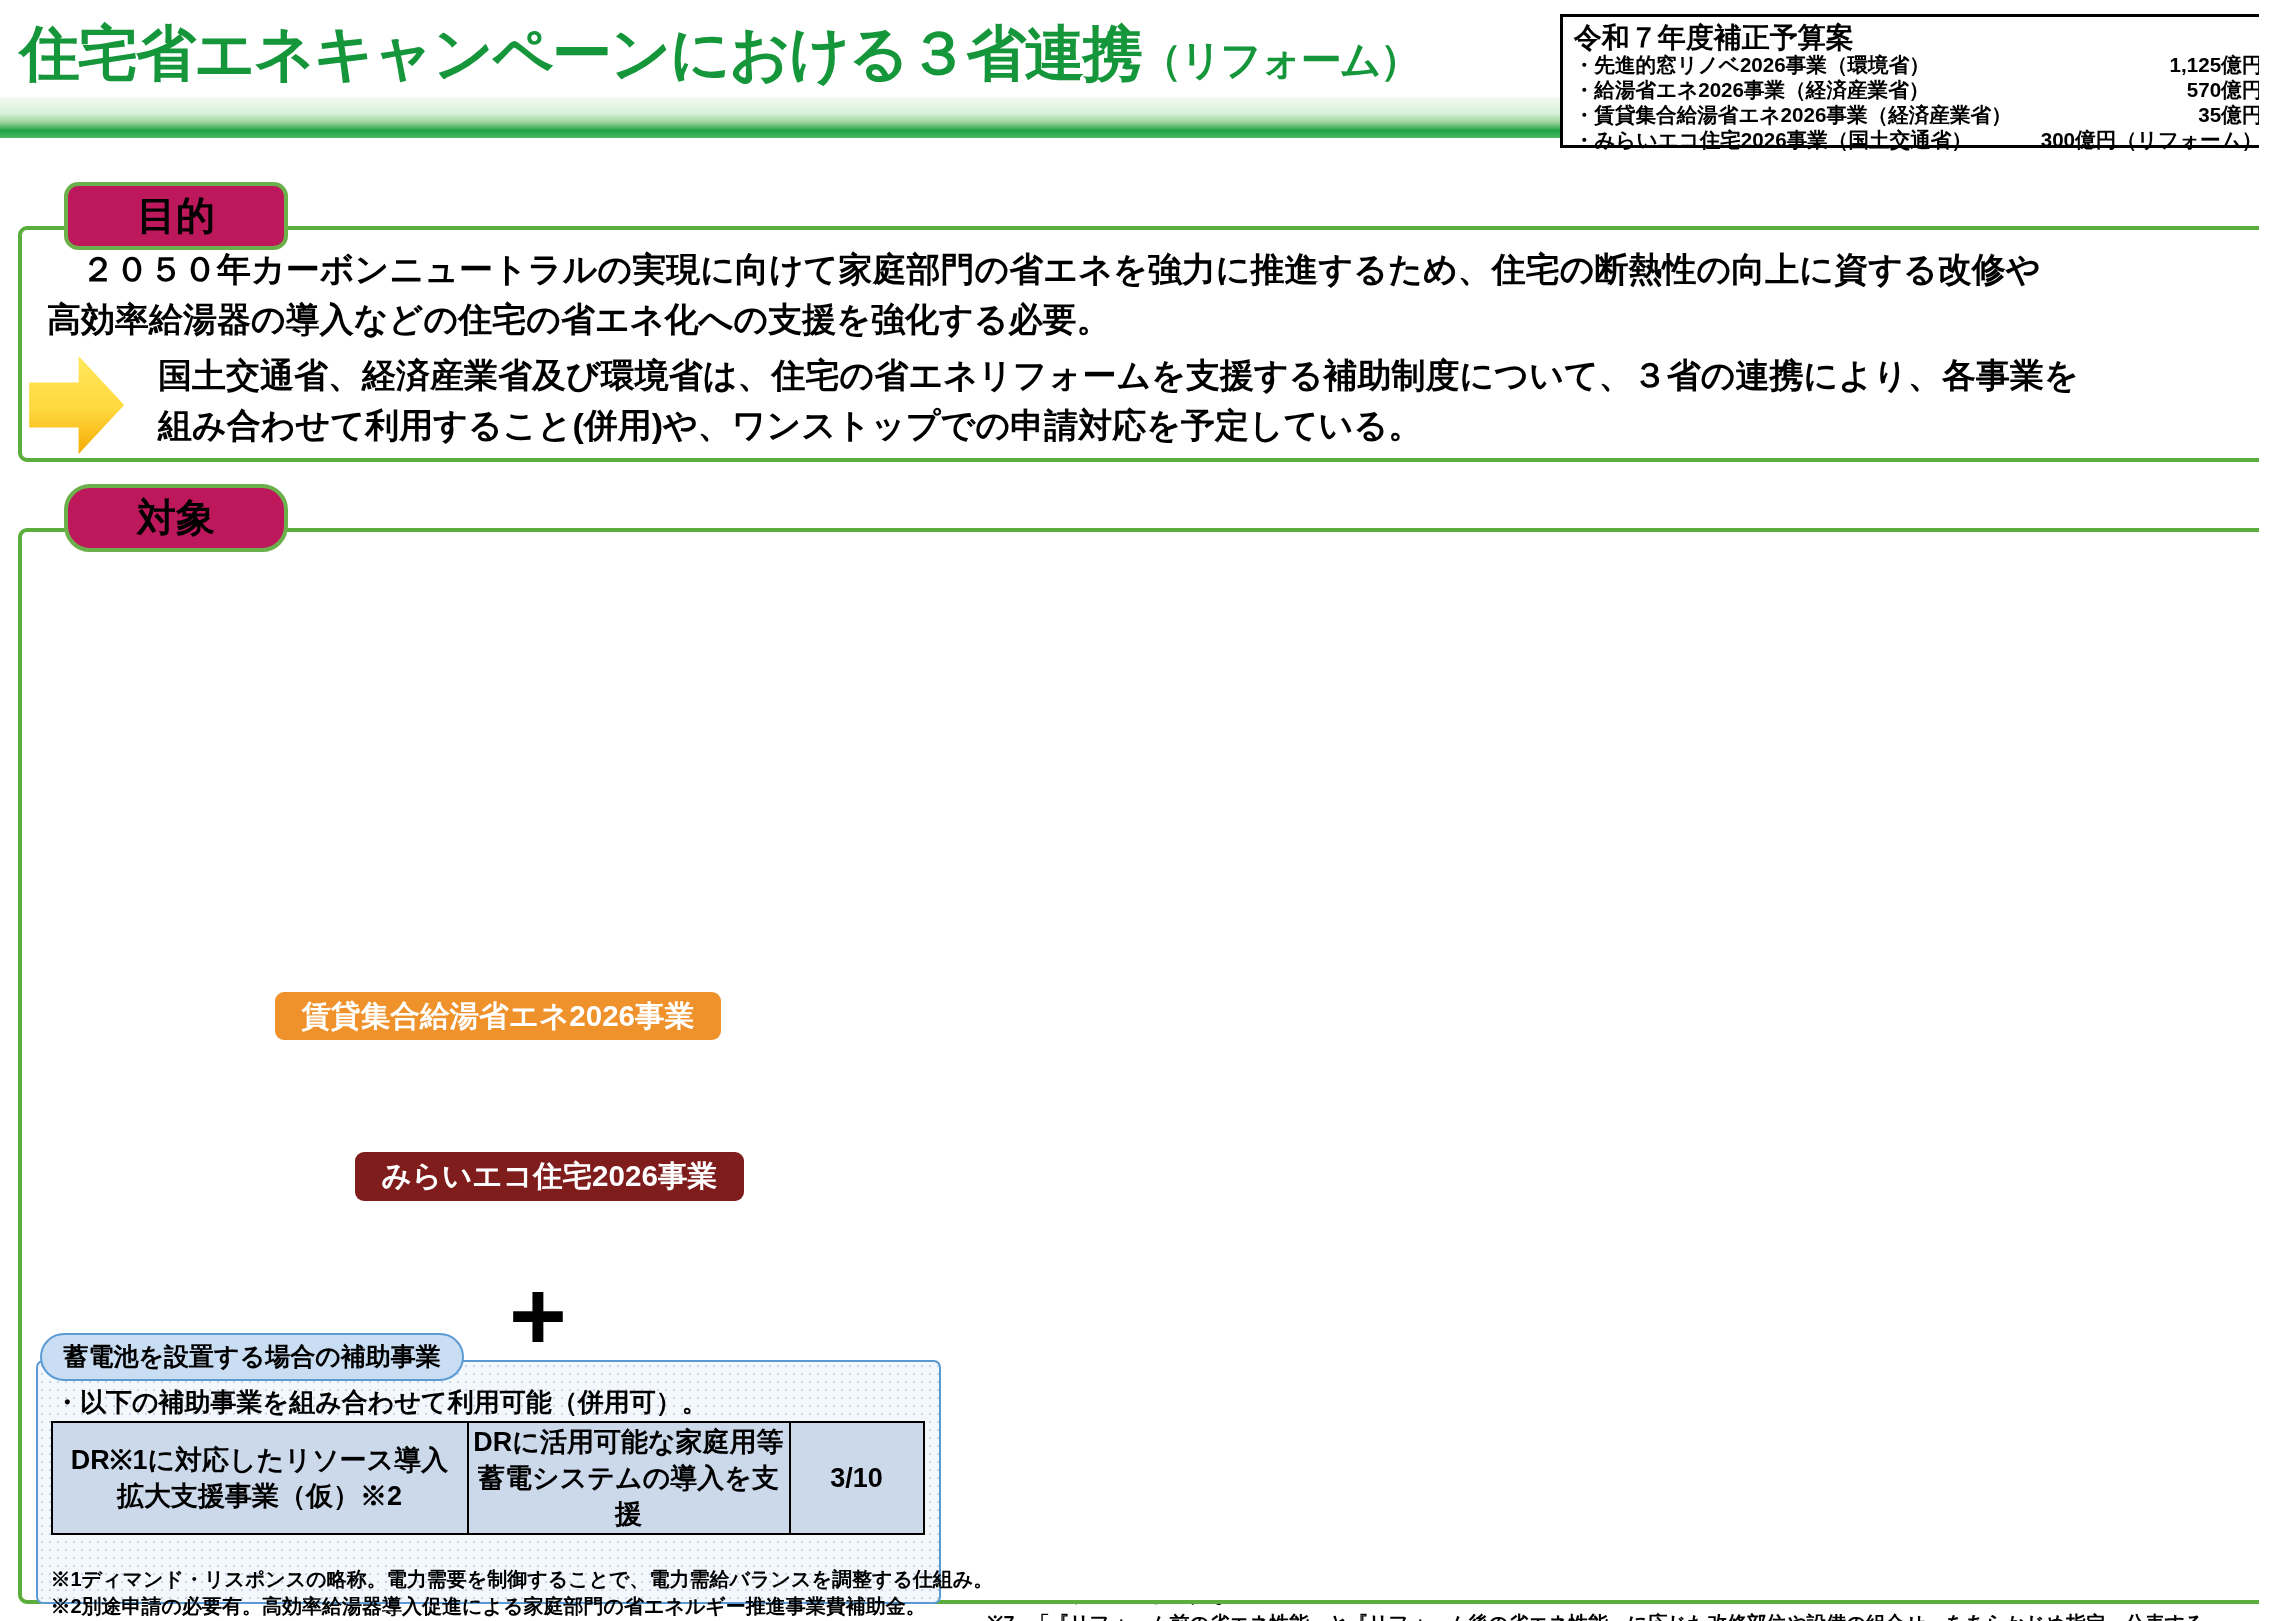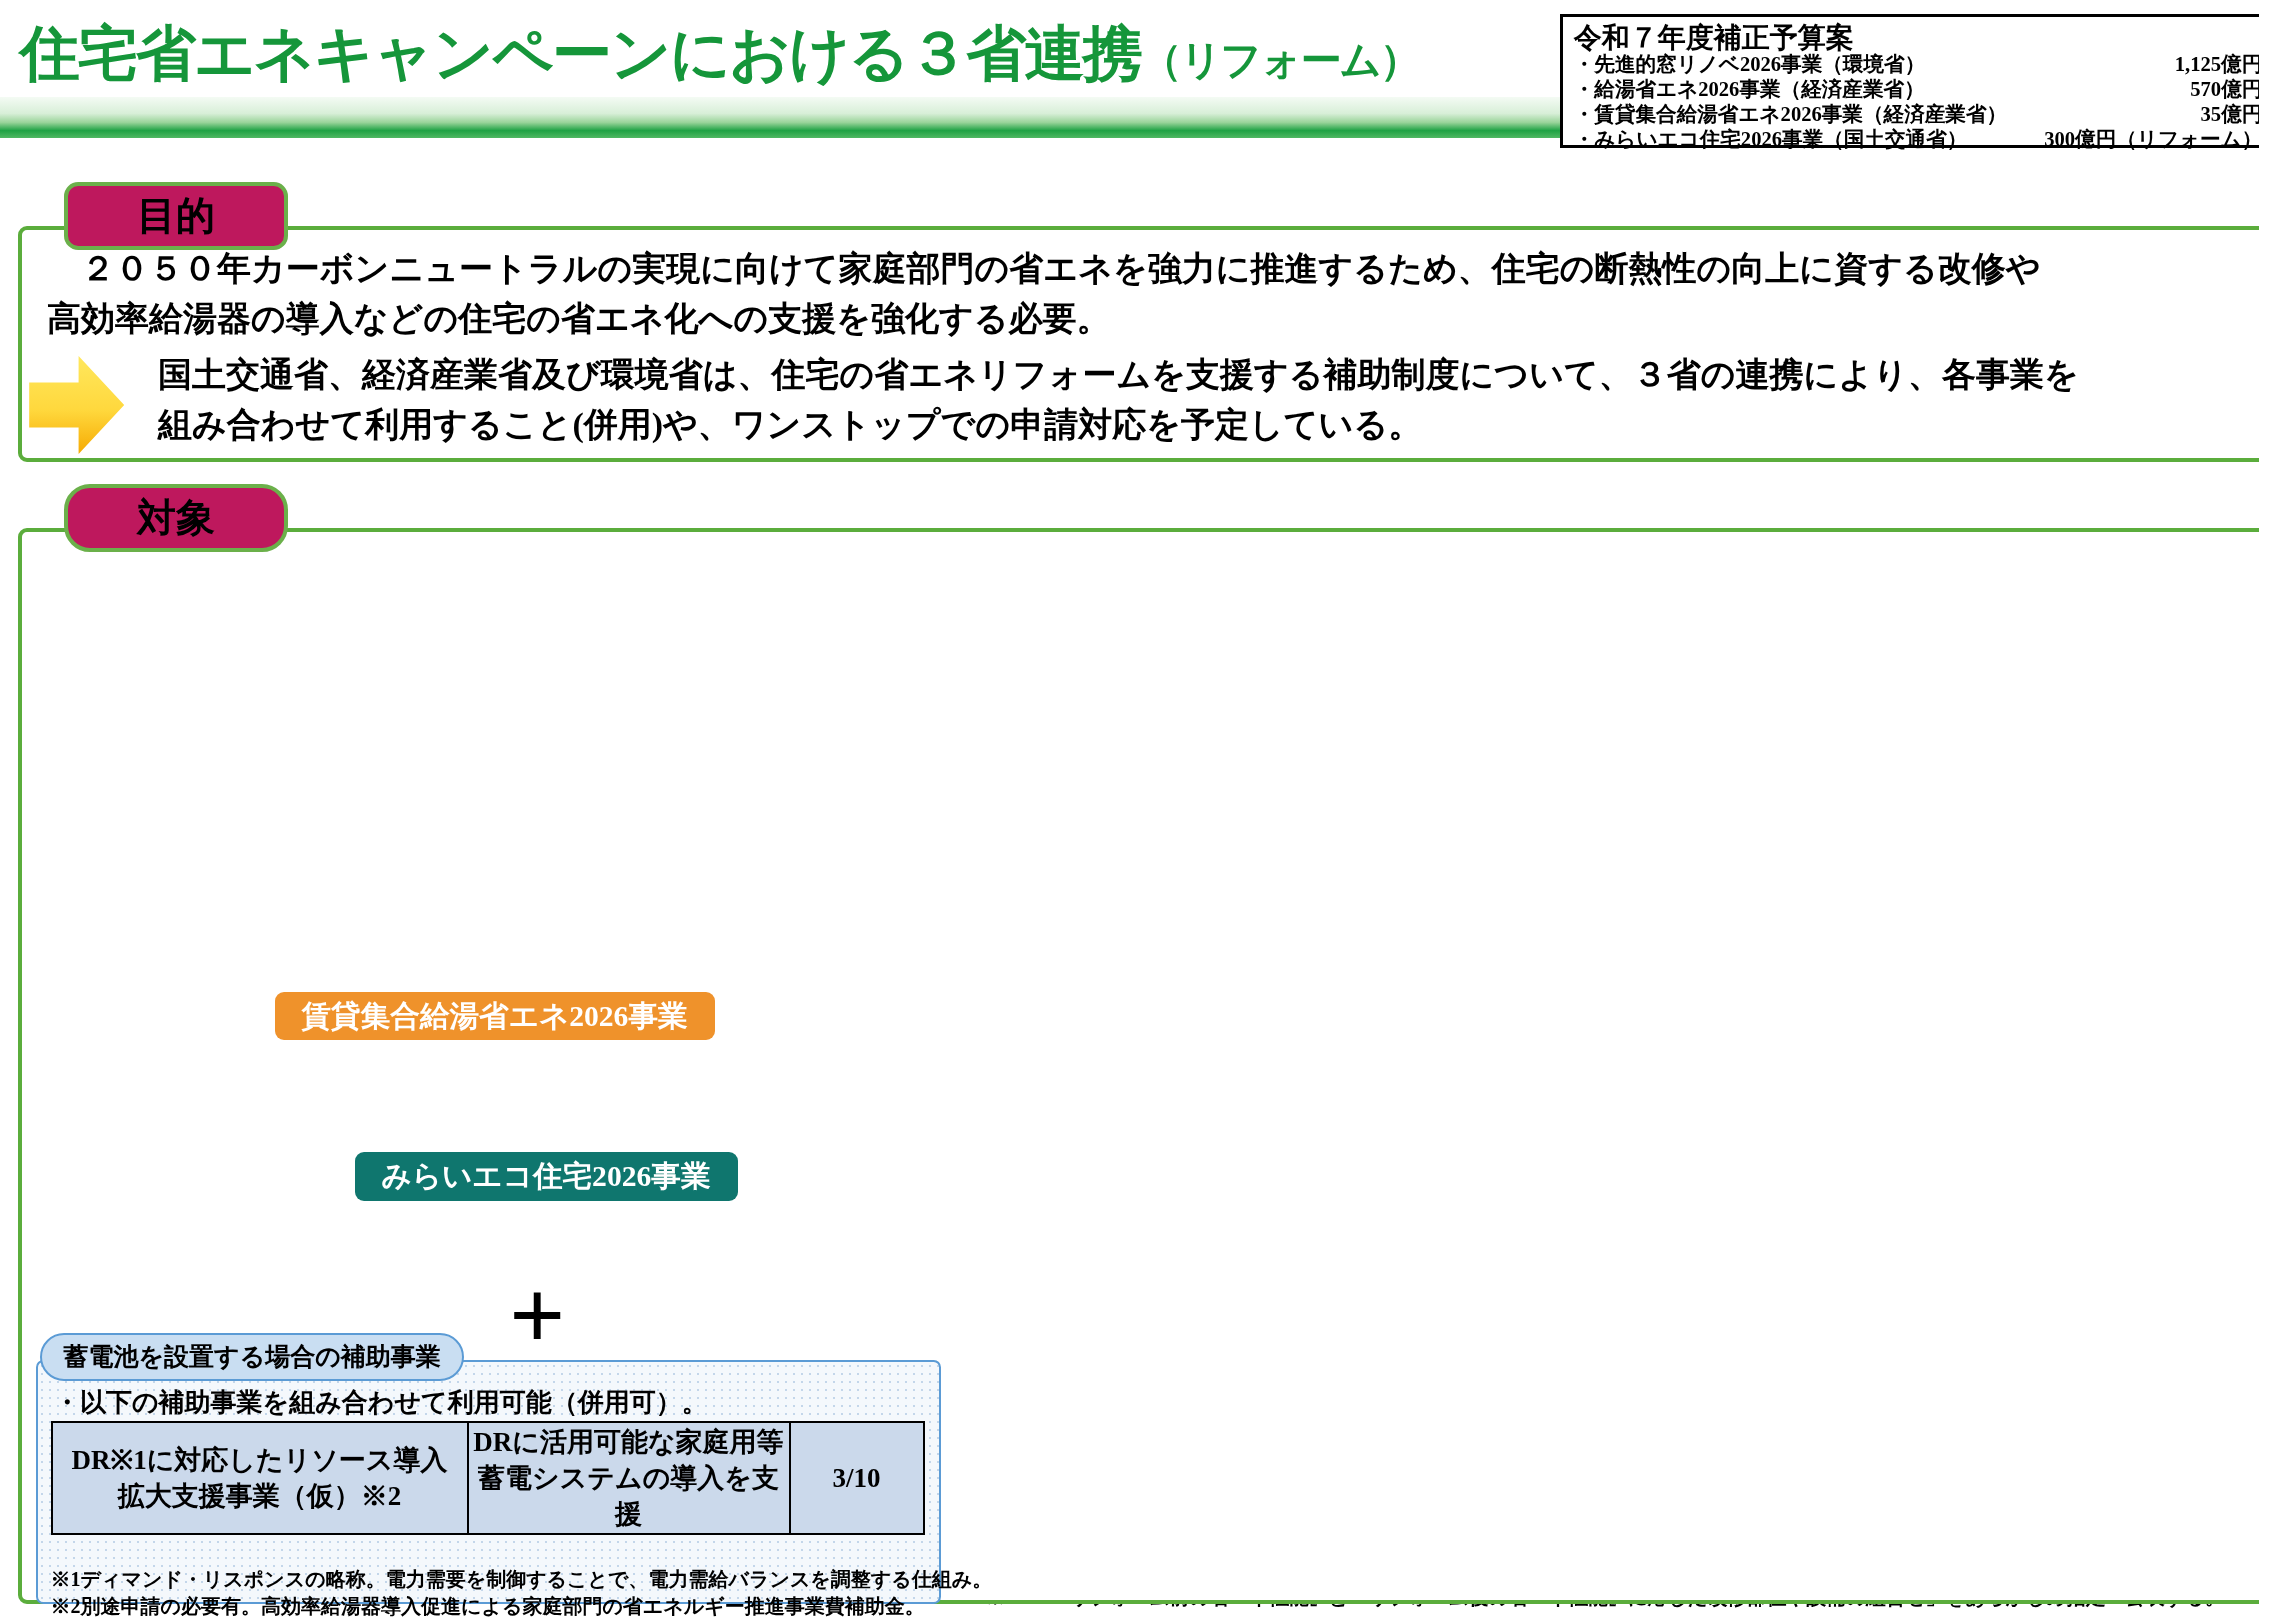--- a/index.html
+++ b/index.html
@@ -1,17 +1,17 @@
 <!DOCTYPE html>
 <html style="font-size:14.3px"><head>
 <meta charset="utf-8">
 <style>
   html,body{margin:0;padding:0;background:#fff;}
   #page{position:relative;width:2259px;height:1621px;background:#fff;overflow:hidden;
-        font-family:Liberation Serif, serif;color:#000;}
+        font-family:Liberation Sans, sans-serif;color:#000;}
 
   
   .title-band{position:absolute;left:0;top:97px;width:2293px;height:41px;z-index:0;
     background:linear-gradient(180deg,#F4FBF4 0%,#D8EFD8 40%,#9AD49A 62%,#1FA244 82%,#4FB863 100%);}
   .page-title{position:absolute;left:19.7px;top:14.3px;z-index:2;white-space:nowrap;
     font-weight:bold;color:#15963A;letter-spacing:-1.8px;}
   .page-title .main{font-size:60px;}
   .page-title .suffix{font-size:41px;}
   .budget-box{position:absolute;left:1560px;top:14.3px;width:716px;height:134px;z-index:3;
     background:#fff;border:3.6px solid #000;box-sizing:border-box;padding:5.4px 10.7px;}
@@ -40,21 +40,21 @@
   .c1,.c2{font-size:34px;font-weight:bold;text-align:center;vertical-align:middle;}
   .c2{text-align:left;padding-left:7.2px;}
   .sub-sup{font-size:24px;font-weight:bold;}
   .work{vertical-align:top;position:relative;}
   .work-title{font-size:35px;font-weight:bold;padding-left:9px;line-height:45px;white-space:nowrap;}
   sup{font-size:58%;font-weight:bold;}
   .badge{display:inline-block;color:#fff;font-weight:bold;font-size:29.6px;line-height:36px;
     padding:6.3px 27px;border-radius:9px;white-space:nowrap;}
   .badge.blue{background:#64A0D8;}
   .badge.orange{background:#EF922B;}
-  .badge.green{background:#0f766e;}
+  .badge.green{background:#7f1d1d;}
   .badge3{position:absolute;left:-81px;bottom:5.4px;z-index:5;}
   .gbadge{position:absolute;left:134px;bottom:-30px;z-index:5;}
   .target{vertical-align:top;padding-top:5.4px;}
   .t-title{font-size:30px;font-weight:bold;line-height:38px;}
   .t-note{font-size:26px;font-weight:bold;line-height:33px;}
   .indent{padding-left:12.5px;}
   .t-body{font-size:31px;font-weight:bold;line-height:41px;}
   .amount{text-align:center;font-size:32px;font-weight:bold;line-height:41px;vertical-align:middle;}
   .a-small{font-size:28px;}
   .work2{vertical-align:top;}

